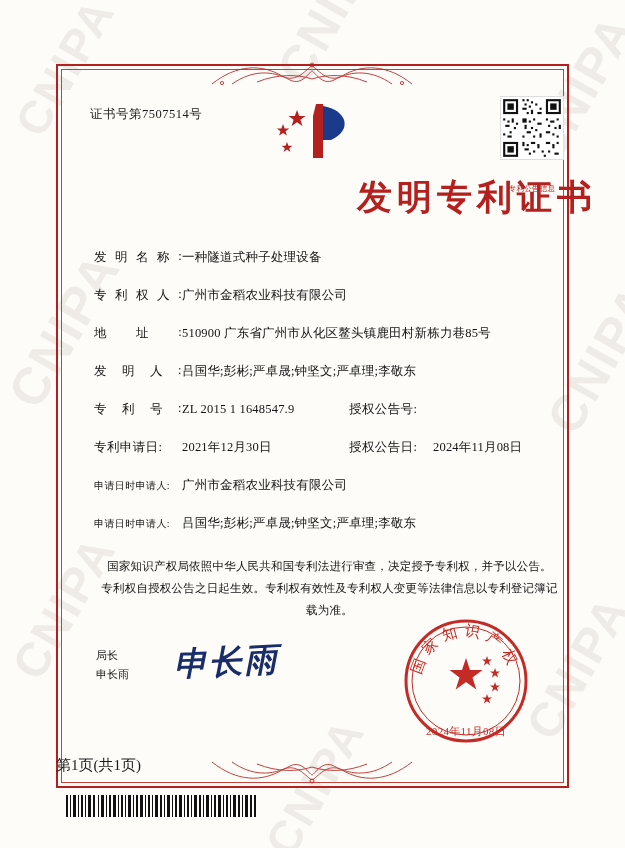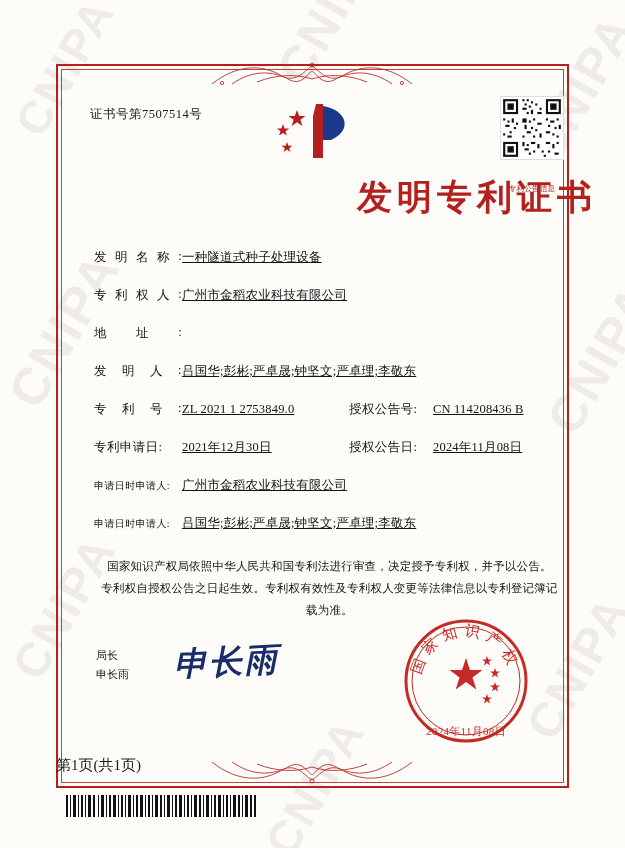--- a/index.html
+++ b/index.html
@@ -144,21 +144,20 @@
     letter-spacing: 0.4px;
   }
   .lbl.spread {
     display: flex;
     justify-content: space-between;
   }
   .lbl.spread span { display: inline-block; }
   .val {
     flex: 1;
     letter-spacing: 0.2px;
-    text-decoration: underline;
   }
   .row.two .half {
     width: 255px;
     flex: none;
     display: flex;
     align-items: baseline;
   }
   .row.two .half .lbl { width: 88px; }
   .row.two .half.right .lbl { width: 84px; }
   .row.narrow .lbl { width: 88px; font-size: 10px; }
@@ -377,45 +376,45 @@
         </div>
         <div class="val">广州市金稻农业科技有限公司</div>
       </div>
 
       <div class="row">
         <div class="lbl spread">
           <span>地</span>
           <span>址</span>
           <span>:</span>
         </div>
+        <div class="val">510900 广东省广州市从化区鳌头镇鹿田村新栋力巷85号</div>
       </div>
 
       <div class="row">
         <div class="lbl spread">
           <span>发</span>
           <span>明</span>
           <span>人</span>
           <span>:</span>
         </div>
         <div class="val">吕国华;彭彬;严卓晟;钟坚文;严卓理;李敬东</div>
       </div>
 
       <div class="row two">
         <div class="half">
           <div class="lbl spread">
             <span>专</span>
             <span>利</span>
             <span>号</span>
             <span>:</span>
           </div>
-          <div class="val">ZL 2021 1 2753849.0</div>
+          <div class="val">ZL 2015 1 1648547.9</div>
         </div>
         <div class="half right">
           <div class="lbl">授权公告号:</div>
-          <div class="val">CN 114208436 B</div>
         </div>
       </div>
 
       <div class="row two">
         <div class="half">
           <div class="lbl">专利申请日:</div>
           <div class="val">2021年12月30日</div>
         </div>
         <div class="half right">
           <div class="lbl">授权公告日:</div>

